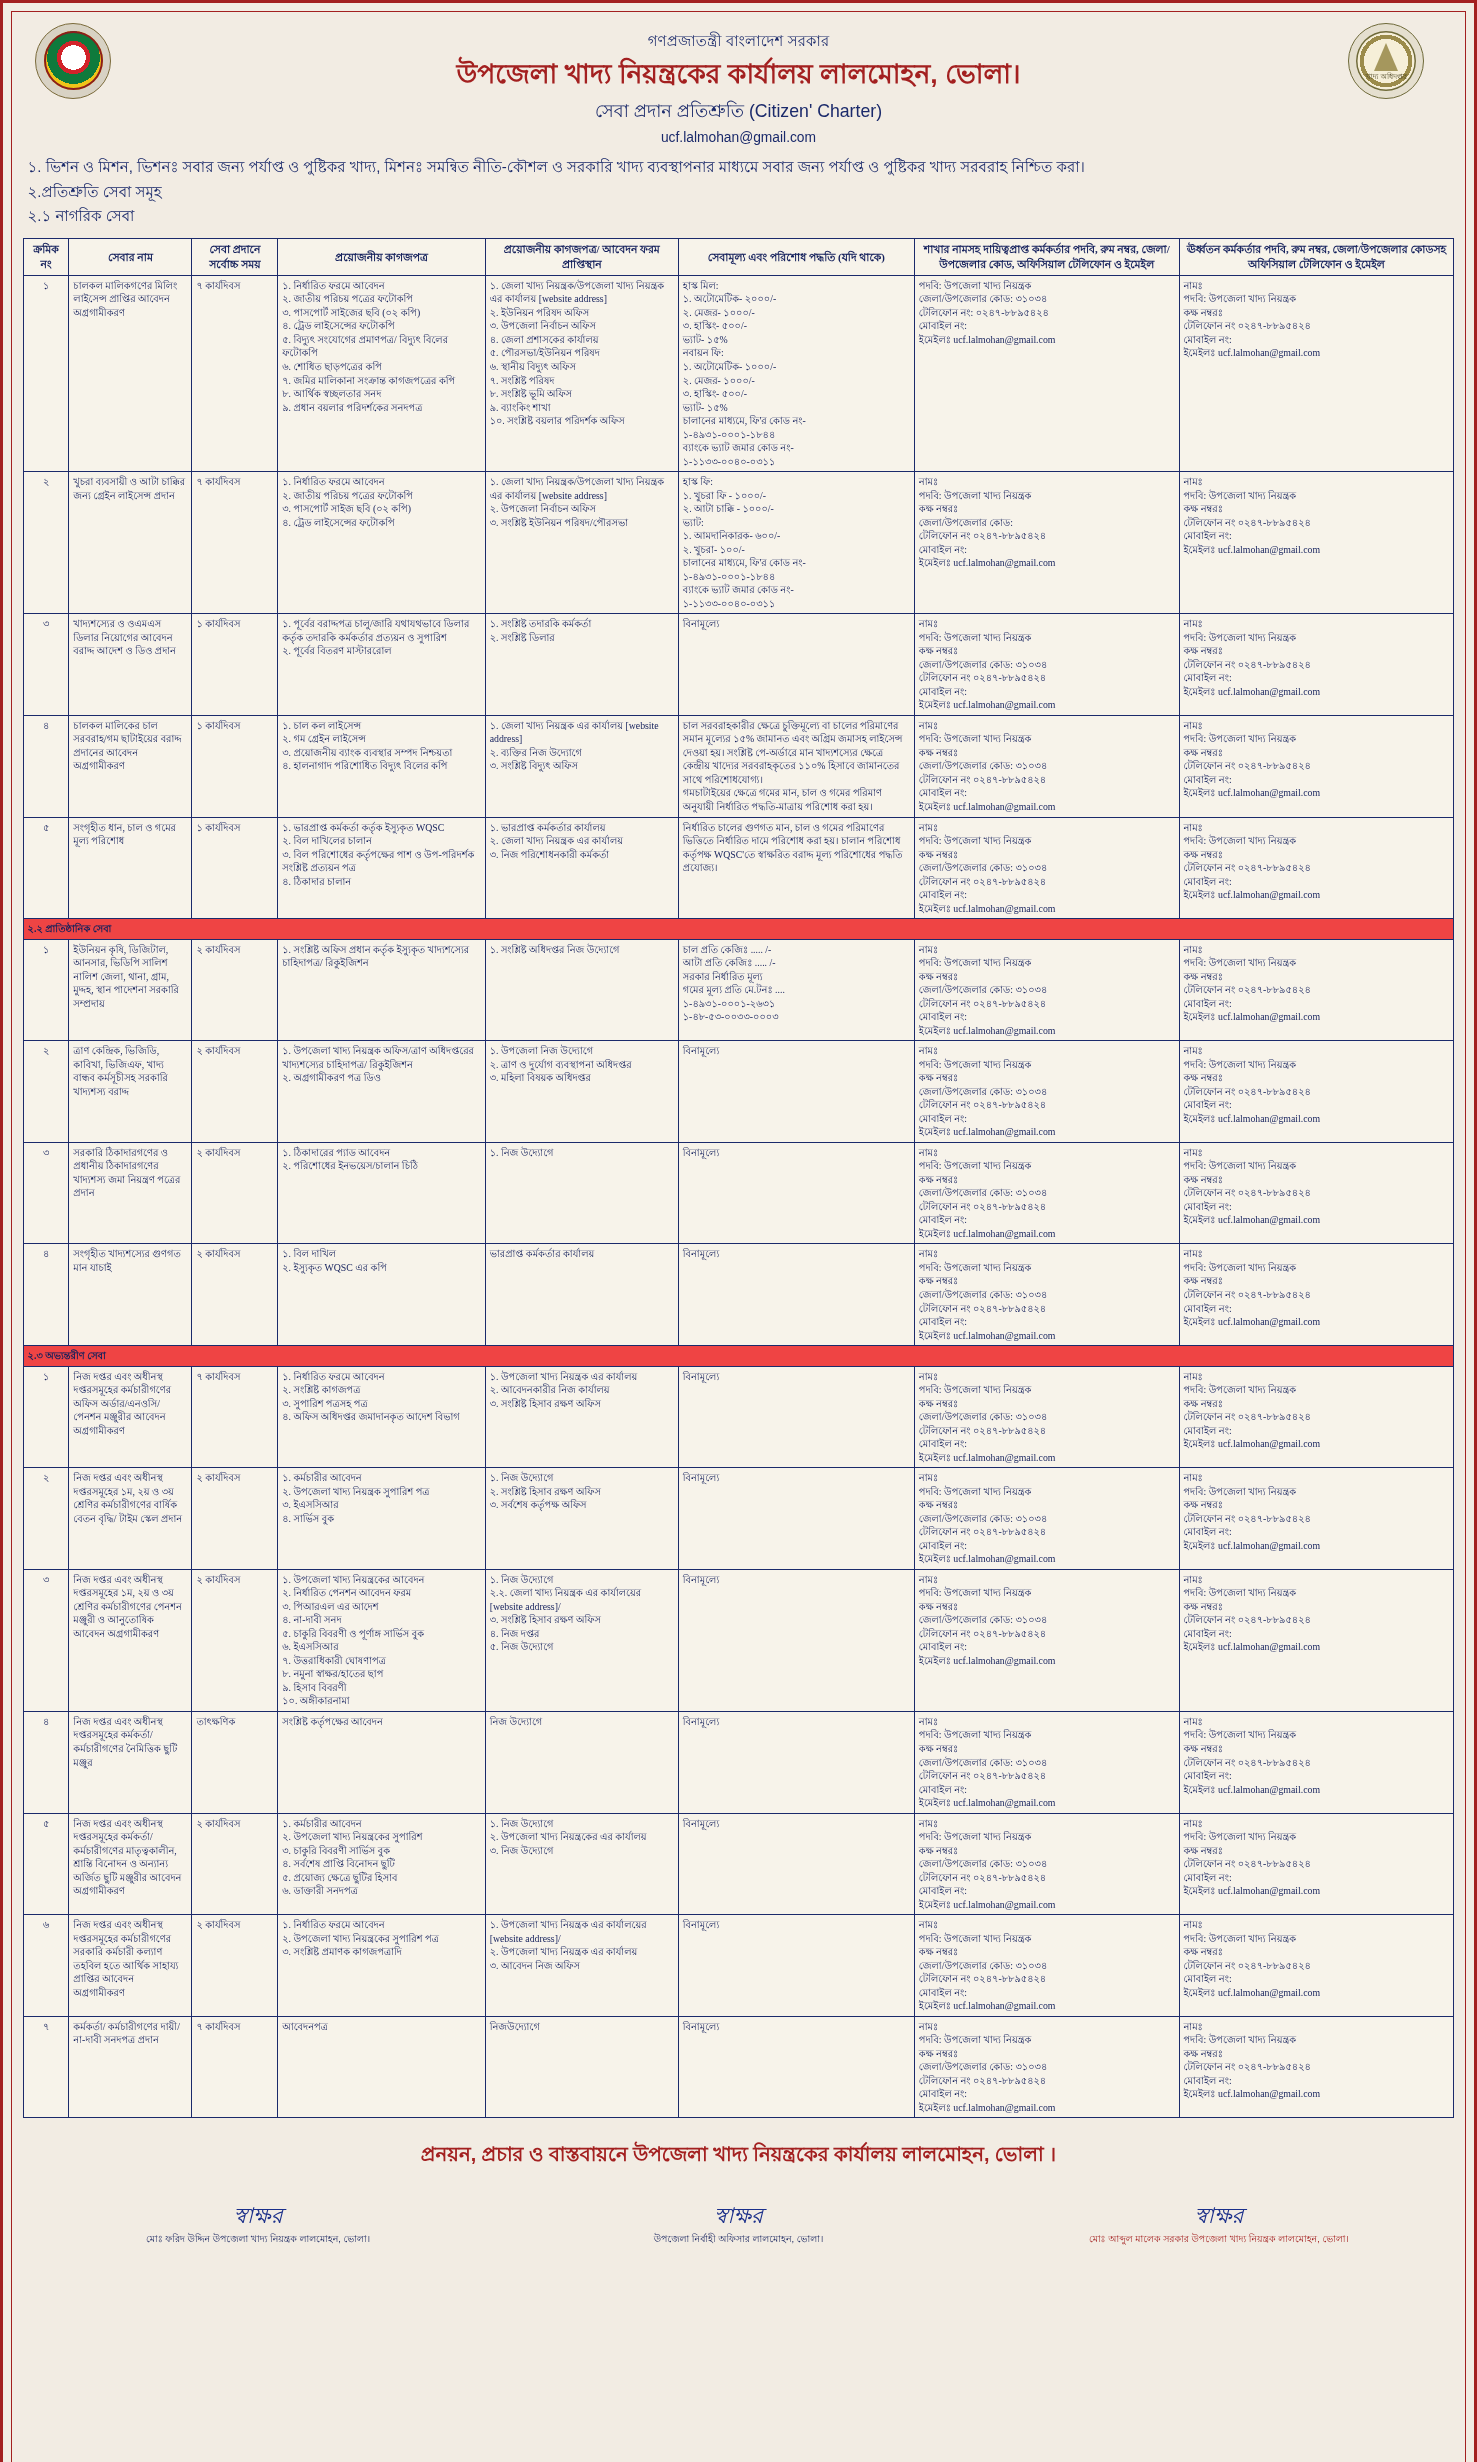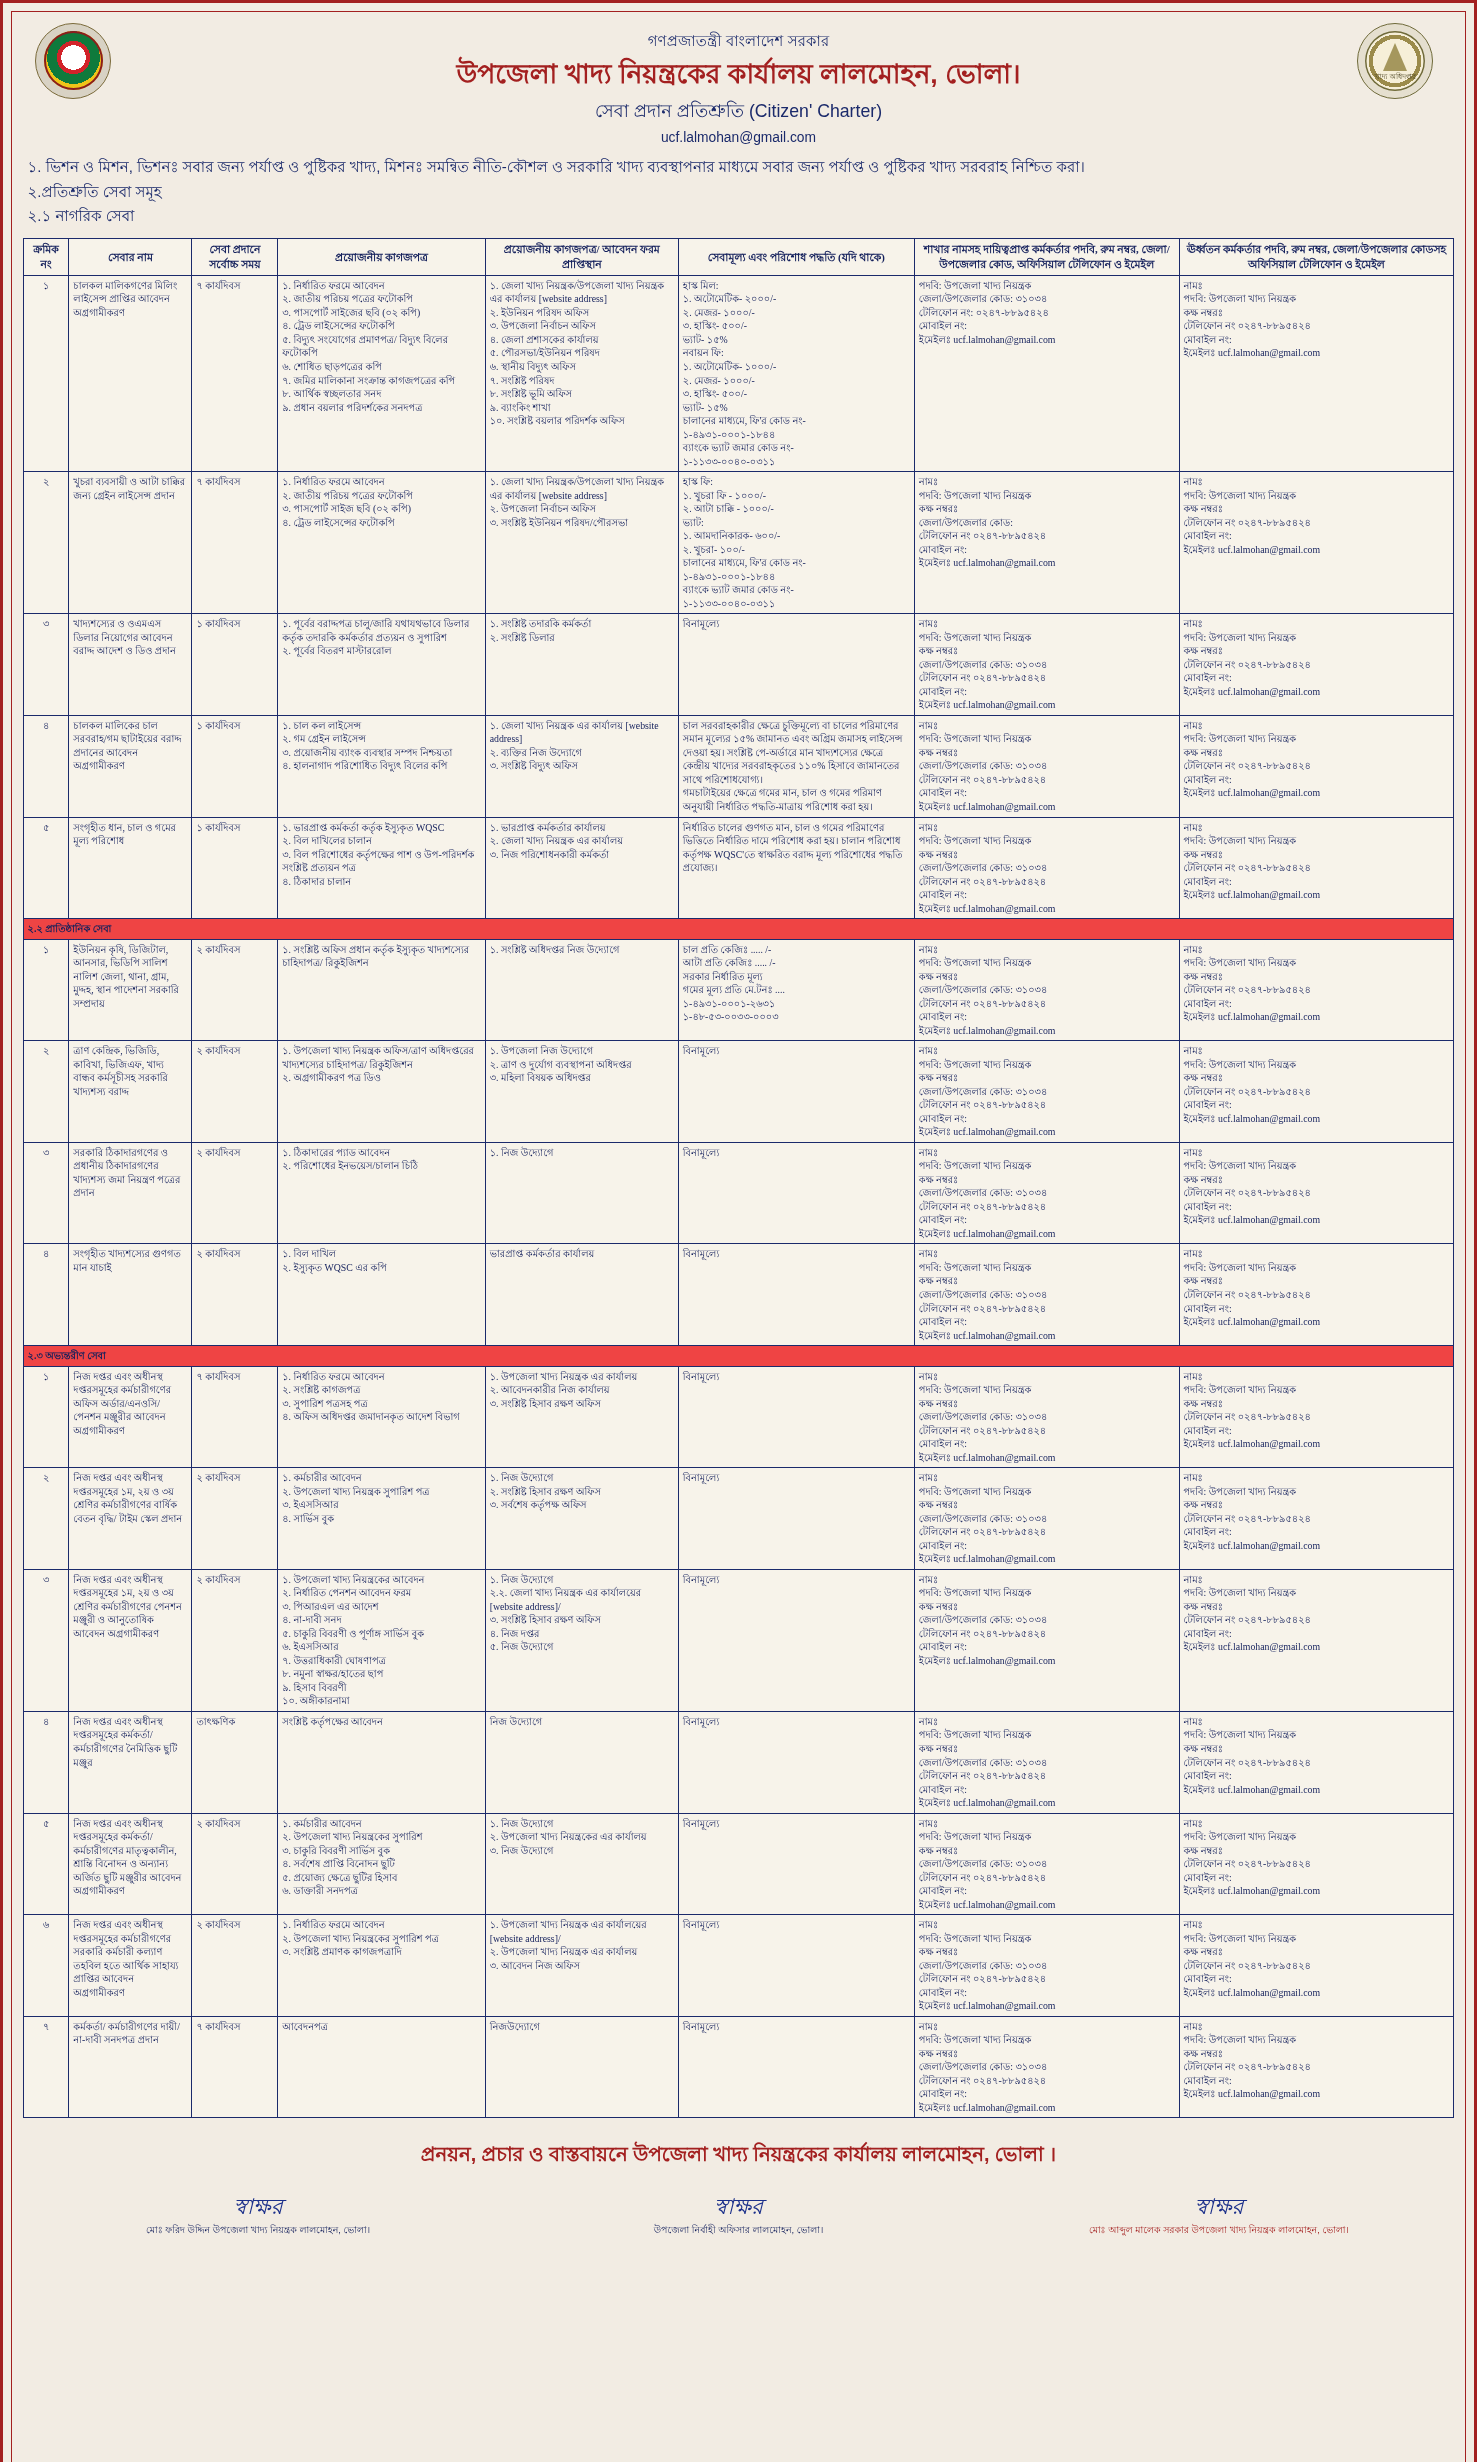--- a/index.html
+++ b/index.html
@@ -38,21 +38,21 @@
     font-size:17.7px;color:#1b2a6b;margin-top:5.9px;
   }
   .email-top{
     font-size:13.8px;color:#1b2a6b;margin-top:3px;
   }
   .logo-left,.logo-right{
     position:absolute;top:3px;width:74px;height:74px;border-radius:50%;
     display:flex;align-items:center;justify-content:center;
   }
   .logo-left{left:12.8px;background:#d8d2c4;border:1.5px solid #7a6a3a;}
-  .logo-right{right:21px;background:#e5dfcf;border:1.5px solid #6f6a3a;}
+  .logo-right{right:30px;background:#e5dfcf;border:1.5px solid #6f6a3a;}
   .logo-left .emblem{
     width:59px;height:59px;border-radius:50%;
     background:radial-gradient(circle at 50% 45%, #ffffff 0 28%, #d2232a 28% 38%, #0f7a3c 38% 60%, #f0c419 60% 100%);
     box-shadow:inset 0 0 0 2px #8b1d1d;
   }
   .logo-right .emblem{
     width:60px;height:60px;border-radius:50%;
     background:radial-gradient(circle at 50% 50%, #f6efd8 0 52%, #9b8b4a 52% 62%, #f6efd8 62% 100%);
     position:relative;
     box-shadow:inset 0 0 0 1.5px #6f6a3a;
@@ -101,21 +101,21 @@
   col.w5{width:13.5%}
   col.w6{width:16.5%}
   col.w7{width:18.5%}
   col.w8{width:19.2%}
   
   .footer-title{
     text-align:center;color:#a32020;font-weight:bold;font-size:19.7px;margin-top:22px;
   }
   .sign-area{
     display:flex;justify-content:space-between;align-items:flex-end;
-    margin-top:18px;padding:0 29.5px;gap:12px;
+    margin-top:27px;padding:0 29.5px;gap:12px;
   }
   .sign{
     text-align:center;width:30%;
   }
   .sig-scribble{
     height:34px;font-size:21.7px;color:#1b2f8a;font-style:italic;
     font-family:"Liberation Serif", serif;
   }
   .sign .line{font-size:9.4px;color:#14205c;line-height:1.35;}
   .sign.red .line{color:#a32020;}

